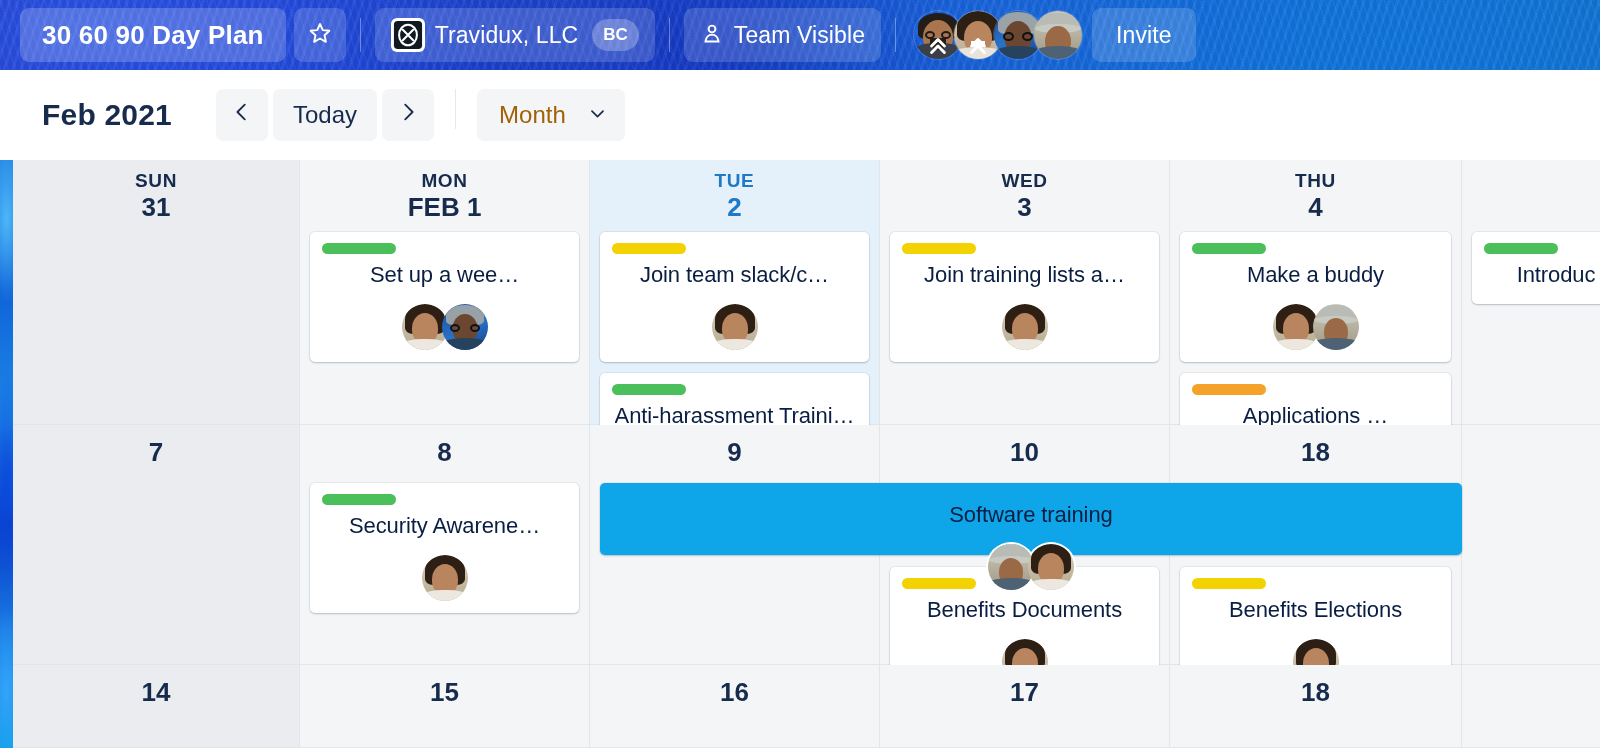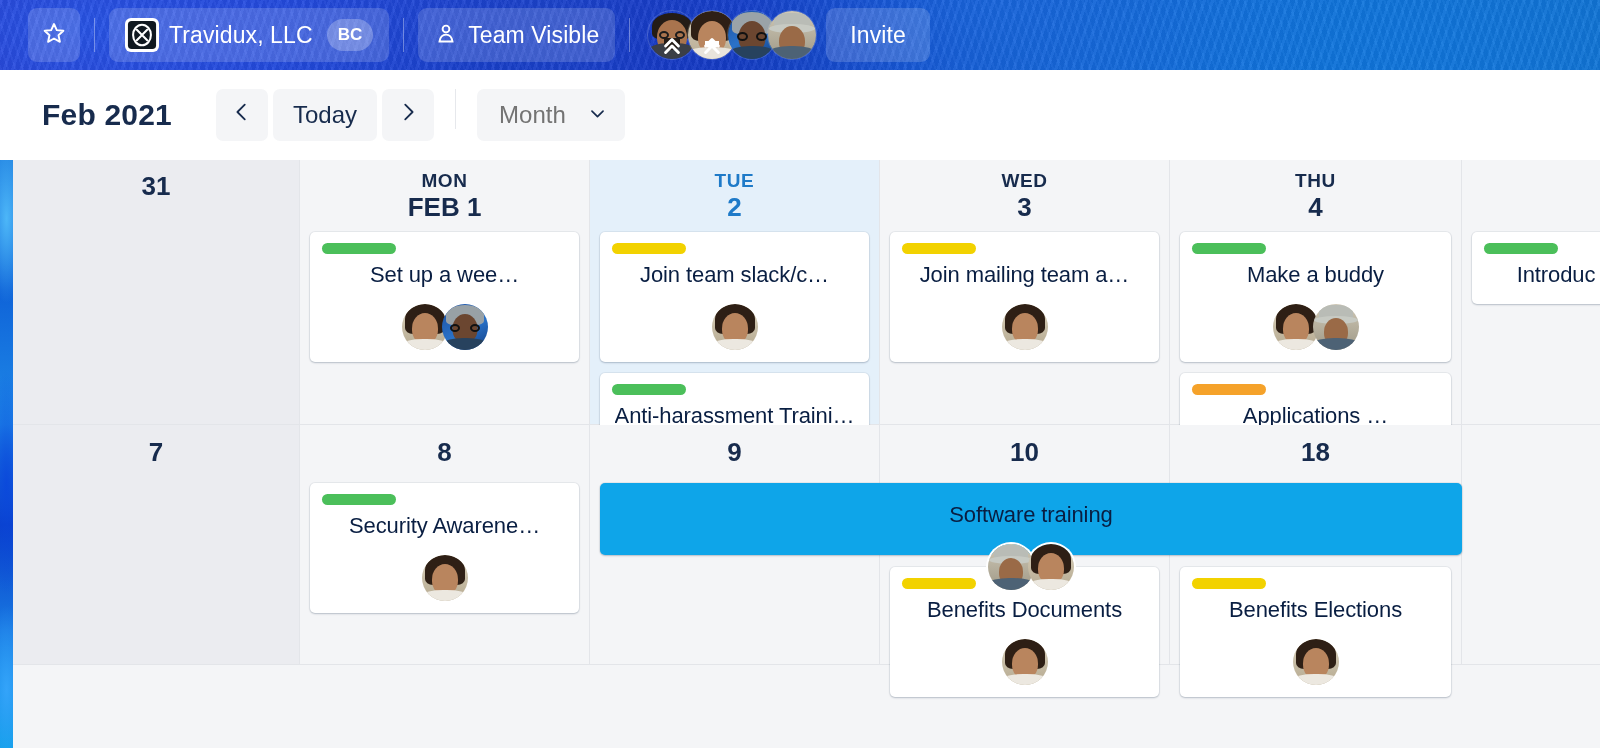--- a/index.html
+++ b/index.html
@@ -105,21 +105,21 @@
     border-radius: 7px; background:#f4f5f7;
     display:flex; align-items:center; justify-content:center;
     color:#172b4d; font-size: 24px; border:none;
     font-family: inherit;
   }
   .tb-btn.today { padding: 0 20px; font-size: 24px; }
   .tb-div { width:1px; height:40px; background:#e6e8ec; margin: 0 16px; }
   .select-btn {
     height: 52px; border-radius: 7px; background:#f4f5f7;
     display:flex; align-items:center; gap: 22px;
-    padding: 0 18px 0 22px; color:#737373; font-size: 24px;
+    padding: 0 18px 0 22px; color:#a16207; font-size: 24px;
     border:none; font-family: inherit;
   }
 
   
   .cal-wrap { display:flex; height: 588px; }
   .blue-strip {
     width: 13px; flex-shrink:0;
     background:
       radial-gradient(ellipse 30px 120px at 50% 10%, rgba(90,200,255,.8), rgba(90,200,255,0) 70%),
       radial-gradient(ellipse 30px 160px at 50% 55%, rgba(10,70,220,.85), rgba(10,70,220,0) 70%),
@@ -216,20 +216,23 @@
   .face .brim { position:absolute; left:50%; transform:translateX(-50%); border-radius: 50%; }
 </style>
 </head>
 <body>
 
 <div class="appbar">
 
 
   <div class="hdr-gap"></div>
 
+  <div class="pill strong title-pill">
+    <span class="pill-label">30 60 90 Day Plan</span>
+  </div>
 
   <div class="pill star-pill">
     <span class="icon-star">
       <svg width="24" height="24" viewBox="0 0 24 24" fill="none" stroke="#fff" stroke-width="1.9" stroke-linejoin="round">
         <polygon points="12,3 14.8,9.1 21.4,9.8 16.5,14.3 17.9,20.8 12,17.5 6.1,20.8 7.5,14.3 2.6,9.8 9.2,9.1"></polygon>
       </svg>
     </span>
   </div>
 
   <div class="vsep"></div>
@@ -352,20 +355,21 @@
 
 <div class="cal-wrap">
   <div class="blue-strip"></div>
 
   <div class="grid">
 
     <div class="week w1">
 
       <div class="daycell weekend">
         <div class="dayhead">
+          <div class="dow">SUN</div>
           <div class="dnum">31</div>
         </div>
       </div>
 
       <div class="daycell">
         <div class="dayhead">
           <div class="dow">MON</div>
           <div class="dnum">FEB 1</div>
         </div>
         <div class="events">
@@ -431,21 +435,21 @@
 
       <div class="daycell">
         <div class="dayhead">
           <div class="dow">WED</div>
           <div class="dnum">3</div>
         </div>
         <div class="events">
           <div class="ev">
             <div class="ev-tag" style="background:#f2d200"></div>
             <div class="ev-row">
-              <div class="ev-title">Join mailing team a…</div>
+              <div class="ev-title">Join training lists a…</div>
               <div class="ev-avs">
                 <div class="ev-av">
                   <div class="face">
                     <div class="bg" style="background:linear-gradient(180deg,#d9d0bb,#b5a990)"></div>
                     <div class="hair" style="width:40px;height:30px;top:0;background:#2e1f15"></div>
                     <div class="head" style="width:26px;height:31px;top:9px;background:#b9855e"></div>
                     <div class="body" style="width:44px;height:11px;background:#ece8e0"></div>
                   </div>
                 </div>
               </div>
@@ -631,15 +635,35 @@
                 <div class="hair" style="width:40px;height:30px;top:0;background:#2e1f15"></div>
                 <div class="head" style="width:26px;height:31px;top:9px;background:#b9855e"></div>
                 <div class="body" style="width:44px;height:11px;background:#ece8e0"></div>
               </div>
             </div>
           </div>
         </div>
       </div>
     </div>
 
+    <div class="week w3">
+      <div class="daycell weekend">
+        <div class="dnum-only">14</div>
+      </div>
+      <div class="daycell">
+        <div class="dnum-only">15</div>
+      </div>
+      <div class="daycell">
+        <div class="dnum-only">16</div>
+      </div>
+      <div class="daycell">
+        <div class="dnum-only">17</div>
+      </div>
+      <div class="daycell">
+        <div class="dnum-only">18</div>
+      </div>
+      <div class="daycell last">
+        <div class="dnum-only"></div>
+      </div>
+    </div>
 
   </div>
 </div>
 
 </body></html>

